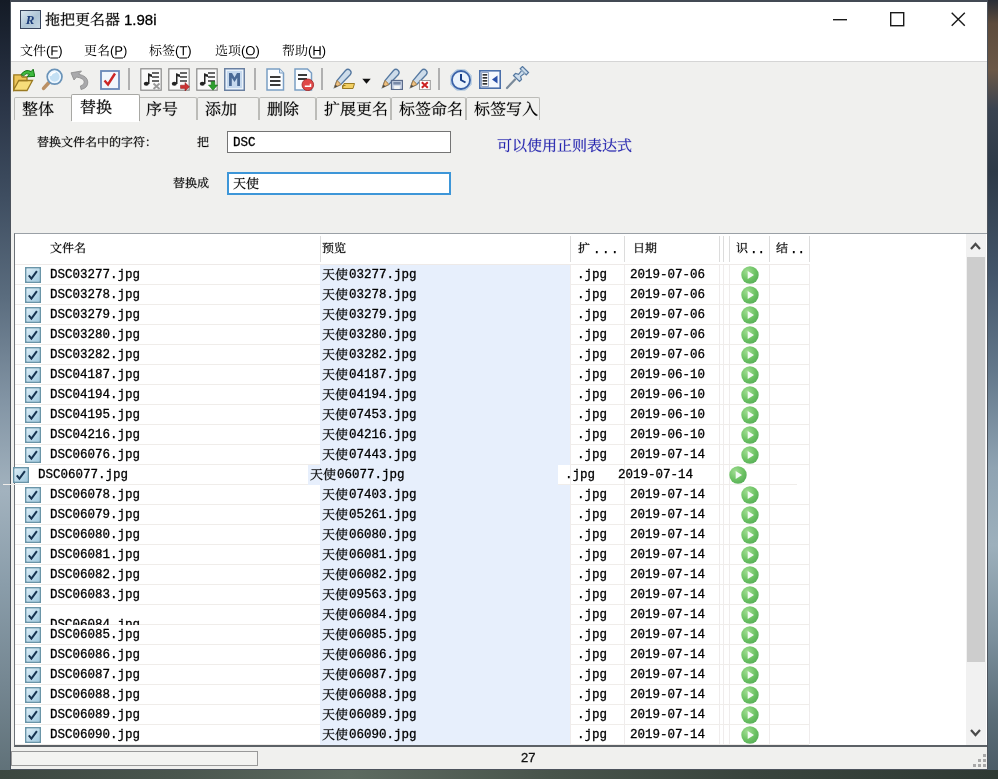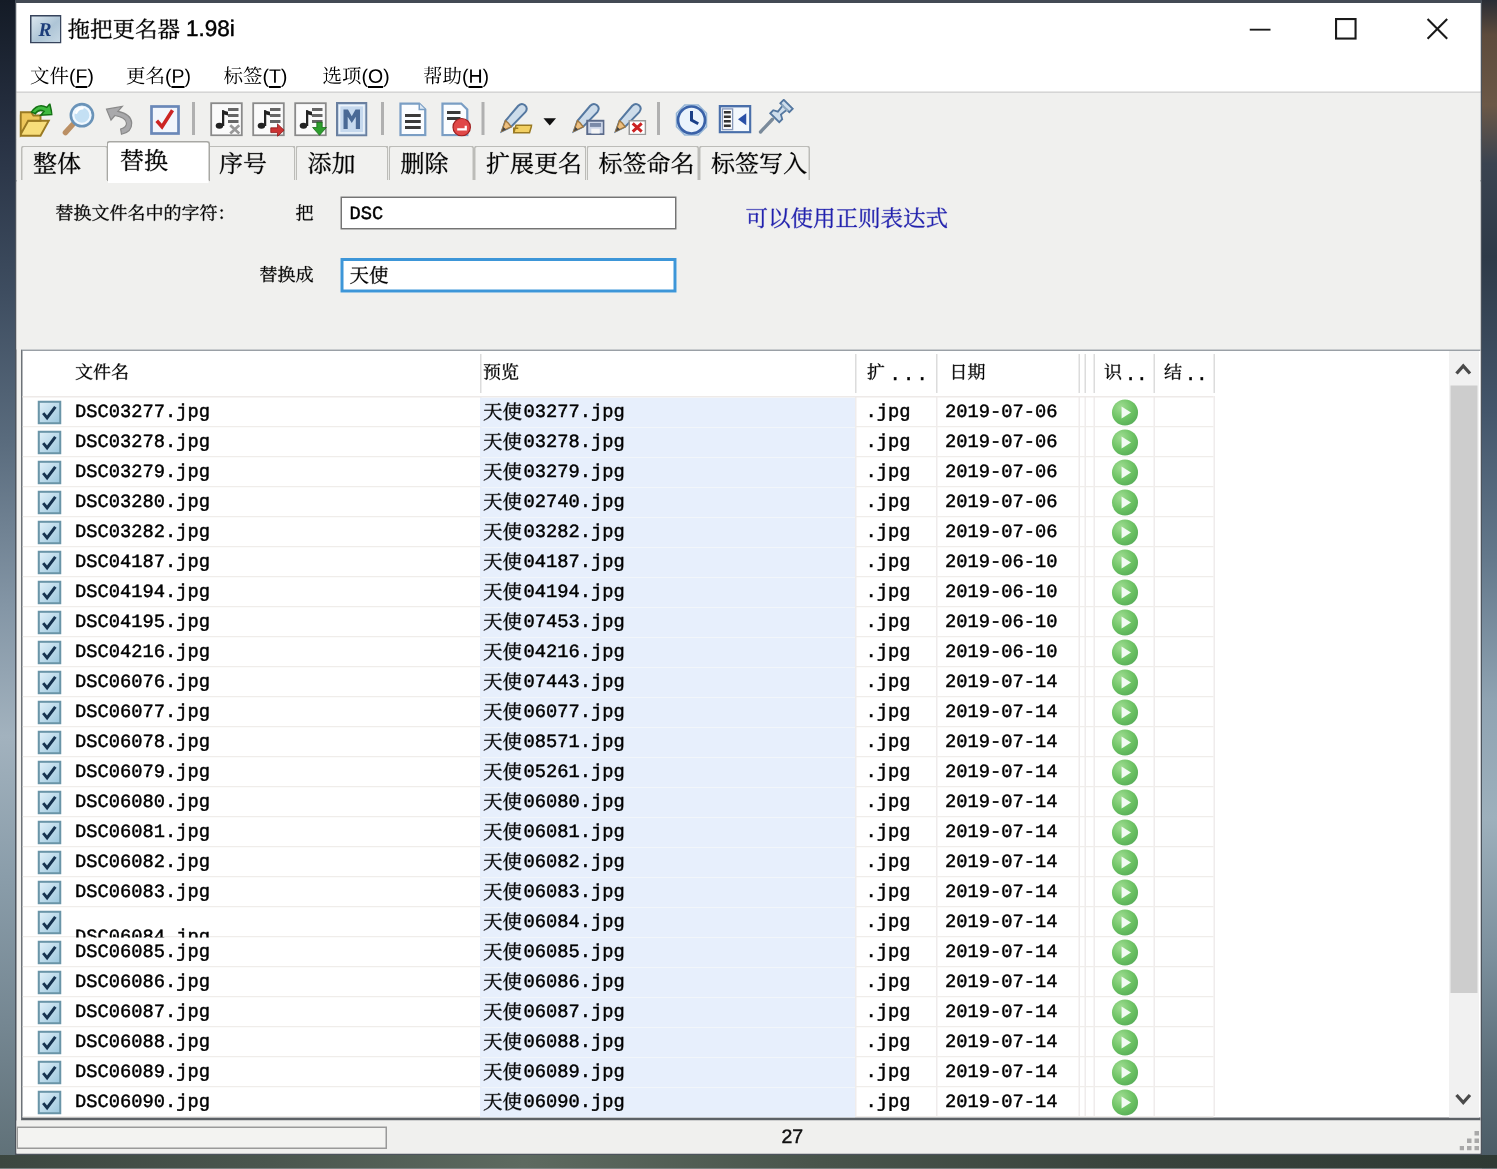--- a/index.html
+++ b/index.html
@@ -430,21 +430,21 @@
 <div class="ab" style="left:15px;top:324.5px;width:971px;height:20px;overflow:hidden">
 <div class="ab" style="left:0;top:19.5px;width:794px;height:0.5px;background:#f0edea"></div>
 <svg class="ab" style="left:10px;top:2px" width="16" height="16">
       <use href="#cb"></use>
     </svg>
 <div class="ab mono" style="left:35px;top:3px">DSC03280.jpg</div>
 <div class="ab" style="left:304.5px;top:0;width:250px;height:20px;background:#e7effc"></div>
 <svg class="ab" style="left:307px;top:3px" width="28" height="15" viewBox="0 -11.2 28 15">
       <use href="#ts"></use>
     </svg>
-<div class="ab mono" style="left:334px;top:3px">02740.jpg</div>
+<div class="ab mono" style="left:334px;top:3px">03280.jpg</div>
 <div class="ab mono" style="left:562px;top:3px">.jpg</div>
 <div class="ab mono" style="left:615px;top:3px">2019-07-06</div>
 <svg class="ab" style="left:725.5px;top:1px" width="18" height="18">
       <use href="#pl"></use>
     </svg>
 </div>
 <div class="ab" style="left:15px;top:344.5px;width:866px;height:20px;overflow:hidden">
 <div class="ab" style="left:0;top:19.5px;width:794px;height:0.5px;background:#f0edea"></div>
 <svg class="ab" style="left:10px;top:2px" width="16" height="16">
       <use href="#cb"></use>
@@ -539,21 +539,21 @@
 <svg class="ab" style="left:307px;top:3px" width="28" height="15" viewBox="0 -11.2 28 15">
       <use href="#ts"></use>
     </svg>
 <div class="ab mono" style="left:334px;top:3px">07443.jpg</div>
 <div class="ab mono" style="left:562px;top:3px">.jpg</div>
 <div class="ab mono" style="left:615px;top:3px">2019-07-14</div>
 <svg class="ab" style="left:725.5px;top:1px" width="18" height="18">
       <use href="#pl"></use>
     </svg>
 </div>
-<div class="ab" style="left:15px;top:464.5px;width:971px;height:20px;overflow:hidden">
+<div class="ab" style="left:3px;top:464.5px;width:971px;height:20px;overflow:hidden">
 <div class="ab" style="left:0;top:19.5px;width:794px;height:0.5px;background:#f0edea"></div>
 <svg class="ab" style="left:10px;top:2px" width="16" height="16">
       <use href="#cb"></use>
     </svg>
 <div class="ab mono" style="left:35px;top:3px">DSC06077.jpg</div>
 <div class="ab" style="left:304.5px;top:0;width:250px;height:20px;background:#e7effc"></div>
 <svg class="ab" style="left:307px;top:3px" width="28" height="15" viewBox="0 -11.2 28 15">
       <use href="#ts"></use>
     </svg>
 <div class="ab mono" style="left:334px;top:3px">06077.jpg</div>
@@ -566,21 +566,21 @@
 <div class="ab" style="left:15px;top:484.5px;width:971px;height:20px;overflow:hidden">
 <div class="ab" style="left:0;top:19.5px;width:794px;height:0.5px;background:#f0edea"></div>
 <svg class="ab" style="left:10px;top:2px" width="16" height="16">
       <use href="#cb"></use>
     </svg>
 <div class="ab mono" style="left:35px;top:3px">DSC06078.jpg</div>
 <div class="ab" style="left:304.5px;top:0;width:250px;height:20px;background:#e7effc"></div>
 <svg class="ab" style="left:307px;top:3px" width="28" height="15" viewBox="0 -11.2 28 15">
       <use href="#ts"></use>
     </svg>
-<div class="ab mono" style="left:334px;top:3px">08571.jpg</div>
+<div class="ab mono" style="left:334px;top:3px">07403.jpg</div>
 <div class="ab mono" style="left:562px;top:3px">.jpg</div>
 <div class="ab mono" style="left:615px;top:3px">2019-07-14</div>
 <svg class="ab" style="left:725.5px;top:1px" width="18" height="18">
       <use href="#pl"></use>
     </svg>
 </div>
 <div class="ab" style="left:15px;top:504.5px;width:971px;height:20px;overflow:hidden">
 <div class="ab" style="left:0;top:19.5px;width:794px;height:0.5px;background:#f0edea"></div>
 <svg class="ab" style="left:10px;top:2px" width="16" height="16">
       <use href="#cb"></use>
@@ -651,21 +651,21 @@
 <div class="ab" style="left:15px;top:584.5px;width:971px;height:20px;overflow:hidden">
 <div class="ab" style="left:0;top:19.5px;width:794px;height:0.5px;background:#f0edea"></div>
 <svg class="ab" style="left:10px;top:2px" width="16" height="16">
       <use href="#cb"></use>
     </svg>
 <div class="ab mono" style="left:35px;top:3px">DSC06083.jpg</div>
 <div class="ab" style="left:304.5px;top:0;width:250px;height:20px;background:#e7effc"></div>
 <svg class="ab" style="left:307px;top:3px" width="28" height="15" viewBox="0 -11.2 28 15">
       <use href="#ts"></use>
     </svg>
-<div class="ab mono" style="left:334px;top:3px">06083.jpg</div>
+<div class="ab mono" style="left:334px;top:3px">09563.jpg</div>
 <div class="ab mono" style="left:562px;top:3px">.jpg</div>
 <div class="ab mono" style="left:615px;top:3px">2019-07-14</div>
 <svg class="ab" style="left:725.5px;top:1px" width="18" height="18">
       <use href="#pl"></use>
     </svg>
 </div>
 <div class="ab" style="left:15px;top:604.5px;width:971px;height:20px;overflow:hidden">
 <div class="ab" style="left:0;top:19.5px;width:794px;height:0.5px;background:#f0edea"></div>
 <svg class="ab" style="left:10px;top:2px" width="16" height="16">
       <use href="#cb"></use>

